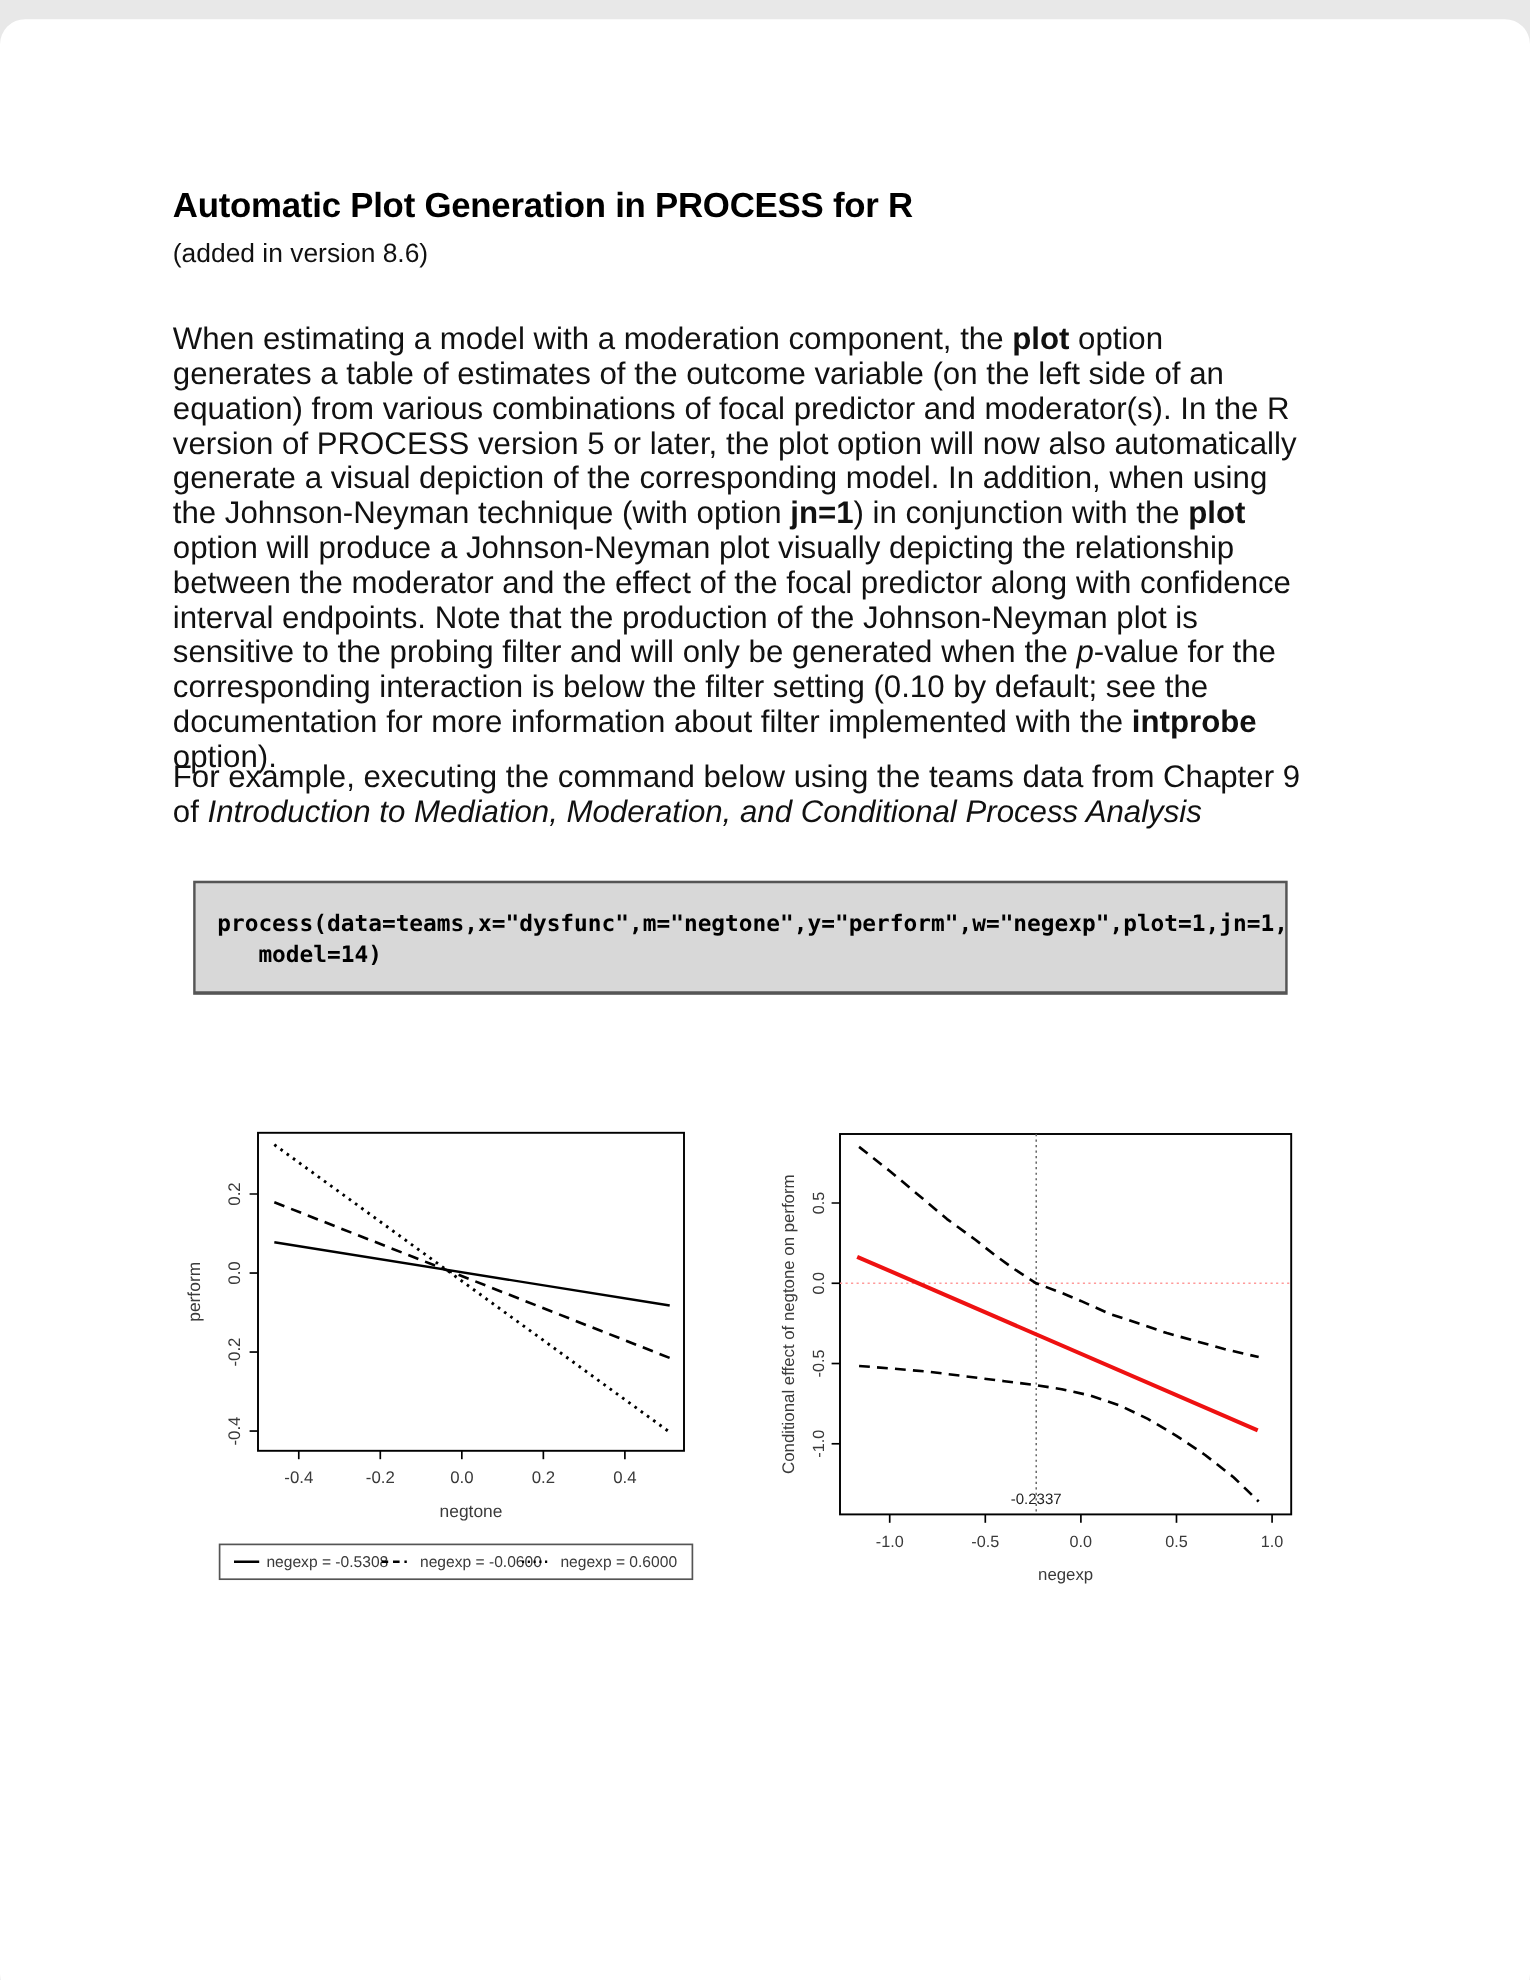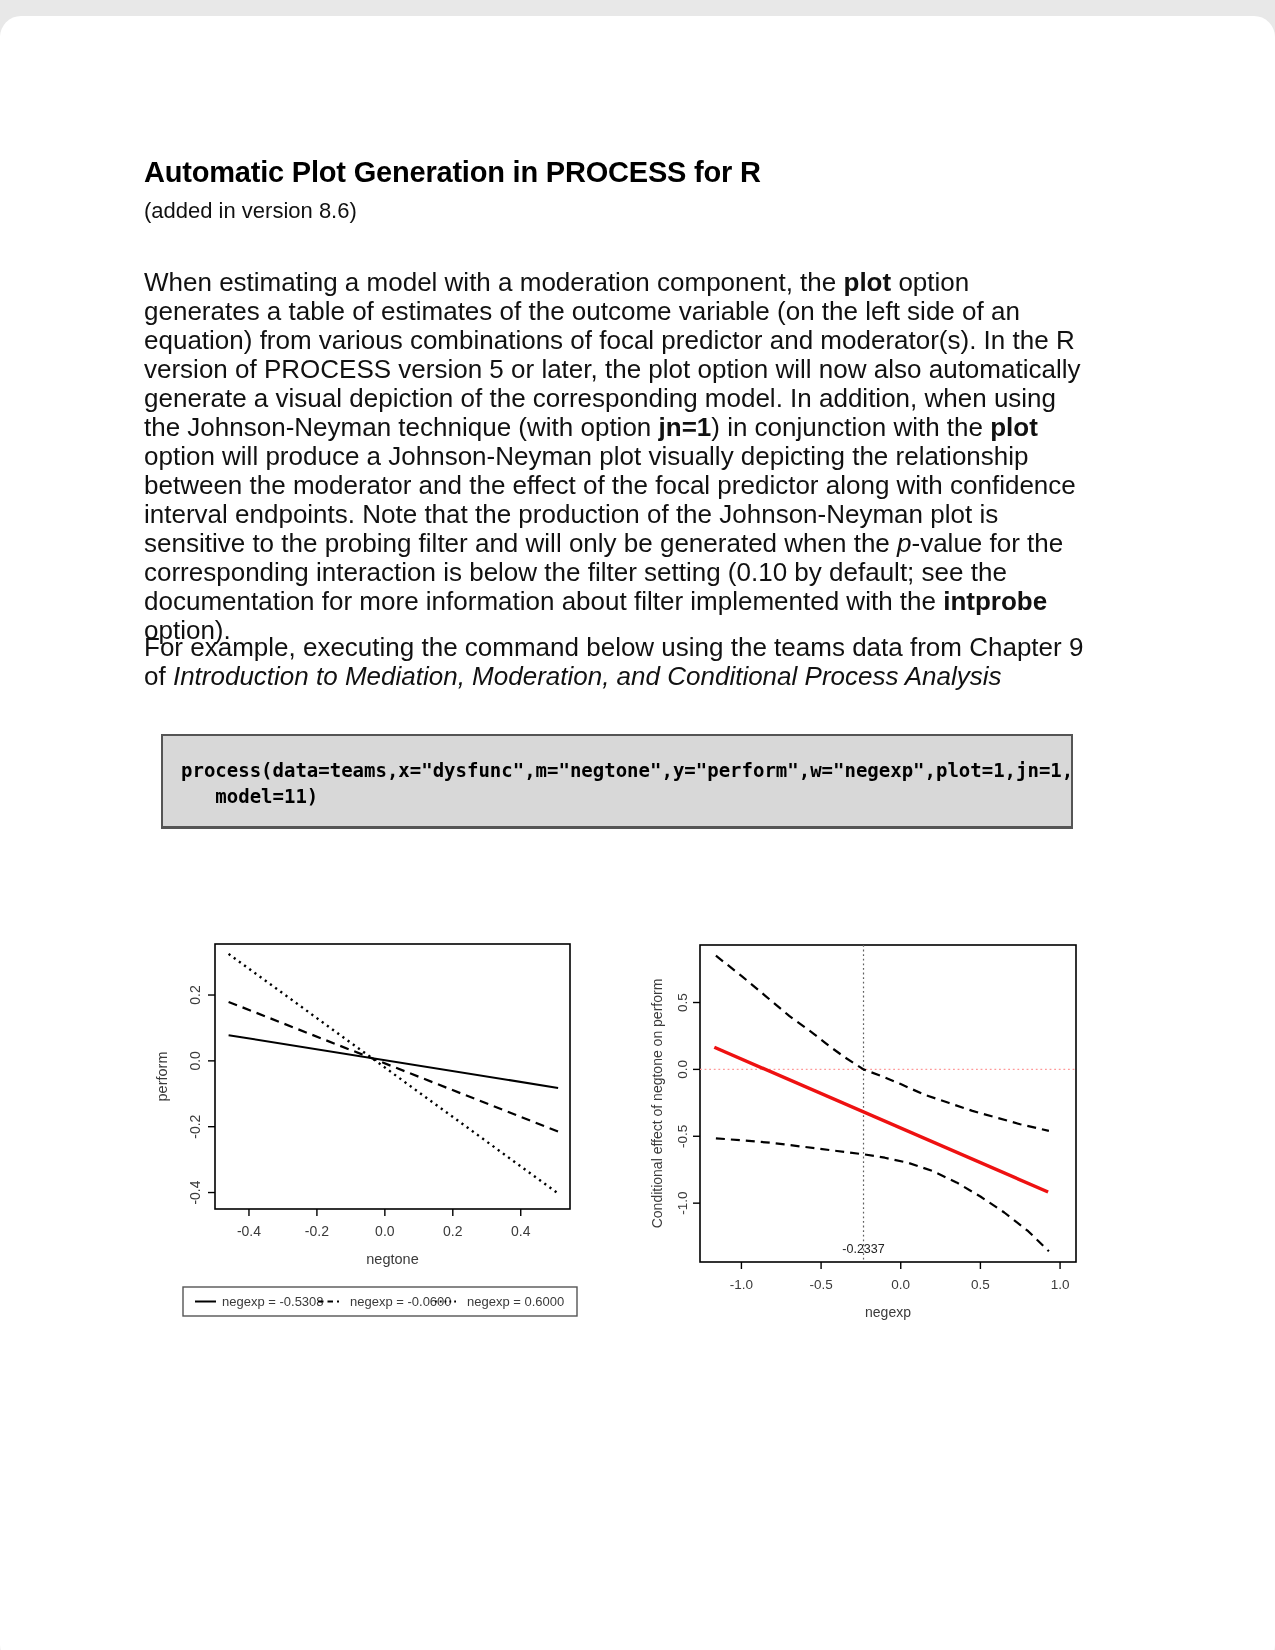--- a/index.html
+++ b/index.html
@@ -61,21 +61,21 @@
   <h1 class="page-title">Automatic Plot Generation in PROCESS for R</h1>
 
   <div class="page-subtitle">(added in version 8.6)</div>
 
   <p class="body-para para1"><span>When estimating a model with a moderation component, the </span><span style="font-weight: 700;">plot</span><span> option generates a table of estimates of the outcome variable (on the left side of an equation) from various combinations of focal predictor and moderator(s). In the R version of PROCESS version 5 or later, the plot option will now also automatically generate a visual depiction of the corresponding model. In addition, when using the Johnson-Neyman technique (with option </span><span style="font-weight: 700;">jn=1</span><span>) in conjunction with the </span><span style="font-weight: 700;">plot</span><span> option will produce a Johnson-Neyman plot visually depicting the relationship between the moderator and the effect of the focal predictor along with confidence interval endpoints. Note that the production of the Johnson-Neyman plot is sensitive to the probing filter and will only be generated when the </span><span style="font-style: italic;">p</span><span>-value for the corresponding interaction is below the filter setting (0.10 by default; see the documentation for more information about filter implemented with the </span><span style="font-weight: 700;">intprobe</span><span> option).</span></p>
 
   <p class="body-para para2"><span>For example, executing the command below using the teams data from Chapter 9 of </span><span style="font-style: italic;">Introduction to Mediation, Moderation, and Conditional Process Analysis</span></p>
 
   <div class="codeblock">
     <div class="code-line">process(data=teams,x="dysfunc",m="negtone",y="perform",w="negexp",plot=1,jn=1,</div>
-    <div class="code-line">   model=11)</div>
+    <div class="code-line">   model=14)</div>
   </div>
 
 
   <svg id="chart-svg-0" class="chart-svg" width="460" height="450" viewBox="0 0 460 450">
       <rect x="65" y="53" width="355" height="265" fill="#ffffff" stroke="#000000" stroke-width="1.6"></rect>
       <line x1="98.97129186602871" y1="318" x2="98.97129186602871" y2="325" stroke="#000" stroke-width="1.4"></line>
       <text x="98.97129186602871" y="345" text-anchor="middle" font-size="14" fill="#3a3a3a">-0.4</text>
       <line x1="166.91387559808612" y1="318" x2="166.91387559808612" y2="325" stroke="#000" stroke-width="1.4"></line>
       <text x="166.91387559808612" y="345" text-anchor="middle" font-size="14" fill="#3a3a3a">-0.2</text>
       <line x1="234.85645933014357" y1="318" x2="234.85645933014357" y2="325" stroke="#000" stroke-width="1.4"></line>

